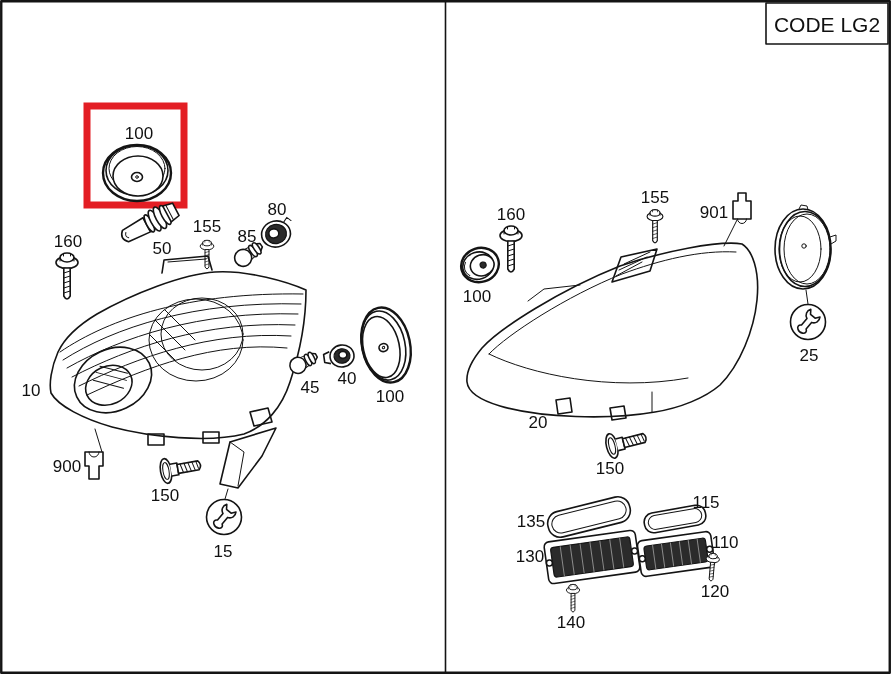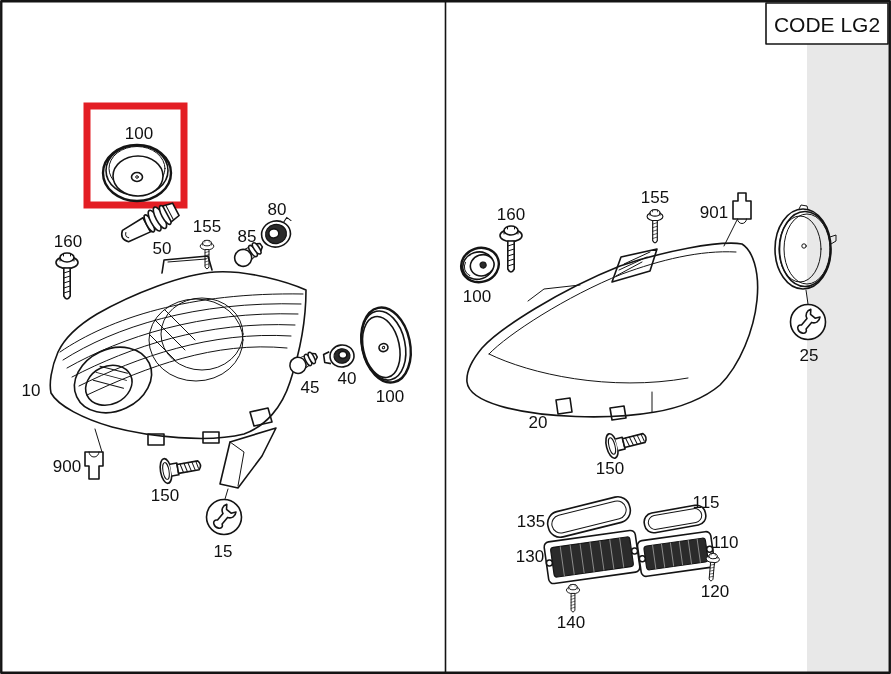--- a/index.html
+++ b/index.html
@@ -1,16 +1,16 @@
 <!DOCTYPE html>
 <html><head>
 <meta charset="utf-8">
 <style>
   html,body{margin:0;padding:0;background:#e8e8e8;}
-  .stage{width:807px;height:674px;background:#ffffff;position:relative;font-family:"Liberation Sans",sans-serif;}
+  .stage{width:891px;height:674px;background:#ffffff;position:relative;font-family:"Liberation Sans",sans-serif;}
   svg{display:block;}
   svg *{vector-effect:none;}
   .ln{fill:none;stroke:#141414;stroke-width:1.6;stroke-linecap:round;stroke-linejoin:round;}
   .thin{fill:none;stroke:#141414;stroke-width:1;stroke-linecap:round;}
   .thick{fill:none;stroke:#141414;stroke-width:2.4;stroke-linejoin:round;}
   .wfill{fill:#ffffff;stroke:#141414;stroke-width:1.6;stroke-linejoin:round;}
   .dfill{fill:#2b2b2b;stroke:#141414;stroke-width:1.2;}
   .lbl{font-family:"Liberation Sans",sans-serif;font-size:17px;fill:#101010;text-anchor:middle;}
   .codelbl{font-family:"Liberation Sans",sans-serif;font-size:21px;fill:#101010;text-anchor:middle;}
 </style>

